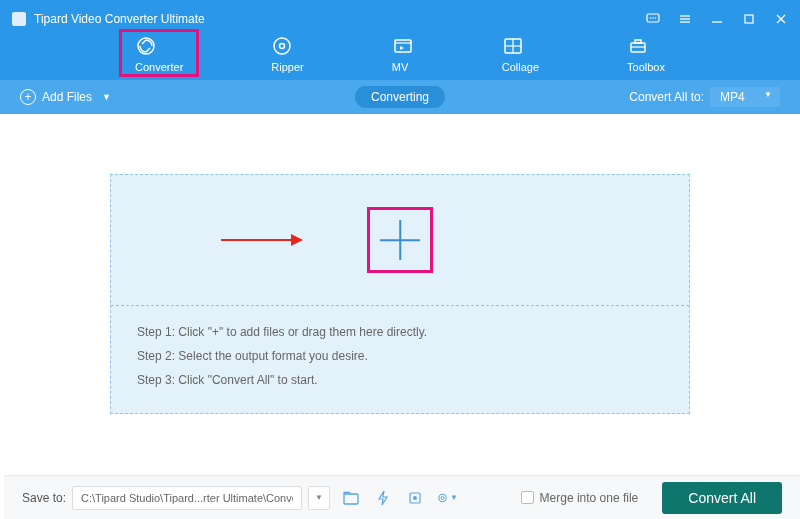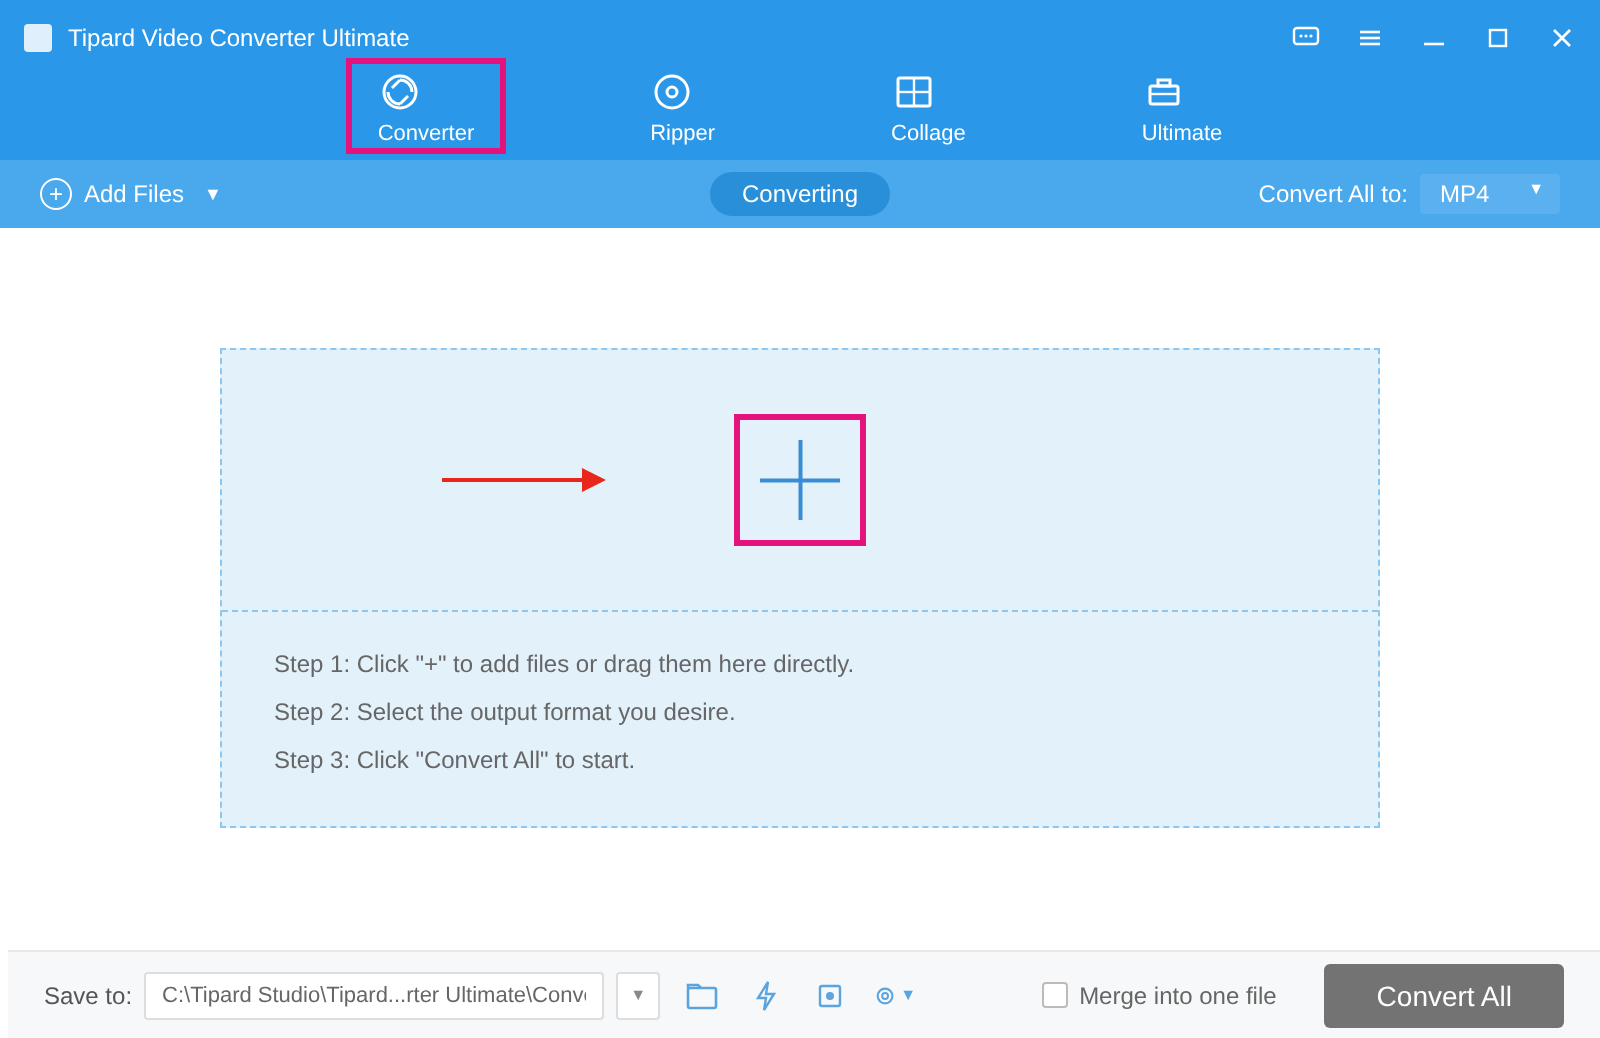--- a/index.html
+++ b/index.html
@@ -38,21 +38,21 @@
 .drop-divider{border-top:1.5px dashed #8fc6ee}
 .steps{padding:14px 26px;font-size:12px;color:#666;line-height:2}
 .footer{position:absolute;bottom:0;left:4px;right:0;height:44px;background:#f7f8f9;border-top:1px solid #e8e8e8;display:flex;align-items:center;padding:0 18px;gap:10px;font-size:12px}
 .save-path{flex:0 0 auto;display:flex;align-items:center;gap:6px}
 .path-input{border:1px solid #ddd;background:#fff;padding:4px 8px;width:230px;height:24px;font-size:11px;color:#666;border-radius:2px}
 .path-chev{border:1px solid #ddd;background:#fff;width:22px;height:24px;display:flex;align-items:center;justify-content:center;font-size:8px;color:#888;cursor:pointer;border-radius:2px}
 .icon-btn{width:22px;height:22px;display:flex;align-items:center;justify-content:center;color:#5aa5e0;cursor:pointer;font-size:14px}
 .spacer{flex:1}
 .merge{display:flex;align-items:center;gap:6px;cursor:pointer;color:#666}
 .checkbox{width:13px;height:13px;border:1px solid #bbb;background:#fff;border-radius:2px}
-.convert-btn{background:#737373;color:#fff;padding:8px 26px;border-radius:3px;cursor:pointer;font-size:14px;margin-left:14px}
+.convert-btn{background:#0f766e;color:#fff;padding:8px 26px;border-radius:3px;cursor:pointer;font-size:14px;margin-left:14px}
 svg{display:block}
 </style>
 </head>
 <body>
 
 <div class="header">
   <div class="titlebar">
     <div class="logo"></div>
     <div class="title-text">Tipard Video Converter Ultimate</div>
     <div class="win-controls">
@@ -105,36 +105,46 @@
           <svg width="22" height="22" viewBox="0 0 22 22">
             <circle cx="11" cy="11" r="8" fill="none" stroke="#fff" stroke-width="1.5"></circle>
             <circle cx="11" cy="11" r="2.5" fill="none" stroke="#fff" stroke-width="1.5"></circle>
           </svg>
         </div>
       <div class="tab-label">Ripper</div>
     </div>
     <div class="tab">
       <div class="tab-icon">
           <svg width="22" height="22" viewBox="0 0 22 22">
+            <rect x="3" y="5" width="16" height="12" rx="1" fill="none" stroke="#fff" stroke-width="1.5"></rect>
+            <line x1="3" y1="8" x2="19" y2="8" stroke="#fff" stroke-width="1.2"></line>
+            <polygon points="8,11 8,15 12,13" fill="#fff"></polygon>
+          </svg>
+        </div>
+      <div class="tab-label">MV</div>
+    </div>
+    <div class="tab">
+      <div class="tab-icon">
+          <svg width="22" height="22" viewBox="0 0 22 22">
             <rect x="3" y="4" width="16" height="14" rx="1" fill="none" stroke="#fff" stroke-width="1.5"></rect>
             <line x1="11" y1="4" x2="11" y2="18" stroke="#fff" stroke-width="1.2"></line>
             <line x1="3" y1="11" x2="19" y2="11" stroke="#fff" stroke-width="1.2"></line>
           </svg>
         </div>
       <div class="tab-label">Collage</div>
     </div>
     <div class="tab">
       <div class="tab-icon">
           <svg width="22" height="22" viewBox="0 0 22 22">
             <rect x="4" y="8" width="14" height="9" rx="1" fill="none" stroke="#fff" stroke-width="1.5"></rect>
             <rect x="8" y="5" width="6" height="3" fill="none" stroke="#fff" stroke-width="1.5"></rect>
             <line x1="4" y1="12" x2="18" y2="12" stroke="#fff" stroke-width="1.2"></line>
           </svg>
         </div>
-      <div class="tab-label">Ultimate</div>
+      <div class="tab-label">Toolbox</div>
     </div>
   </div>
 </div>
 
 <div class="toolbar" style="position:relative">
   <div class="add-files">
     <div class="plus-circle">+</div>
     <span>Add Files</span>
     <span class="chev">▼</span>
   </div>

